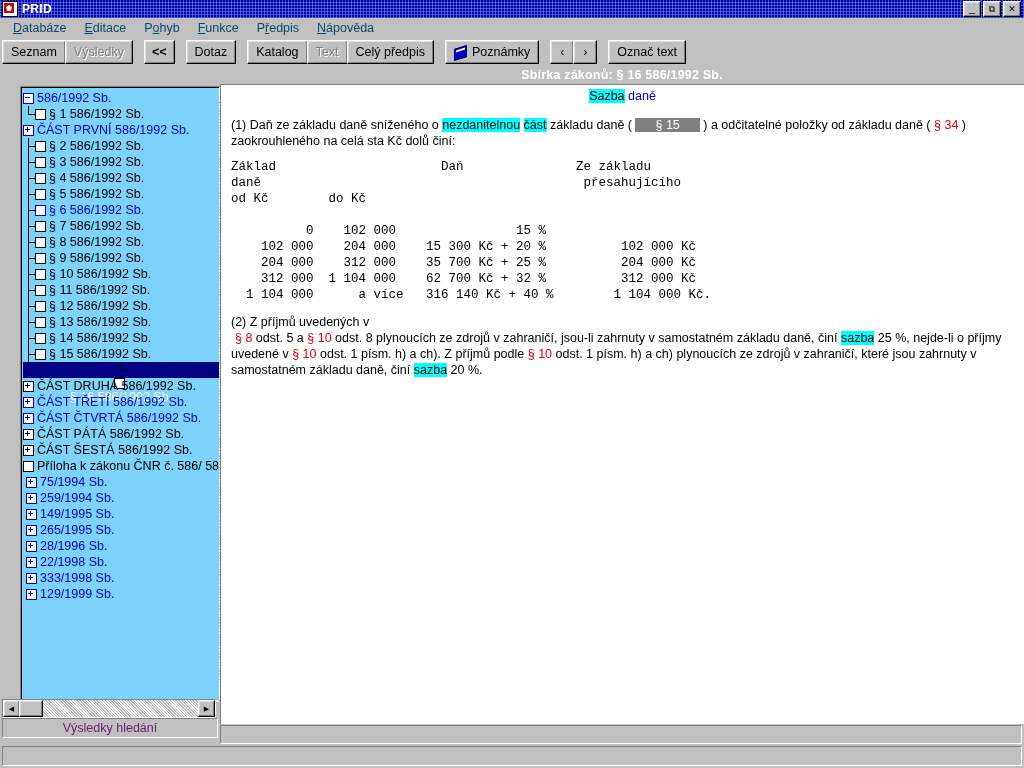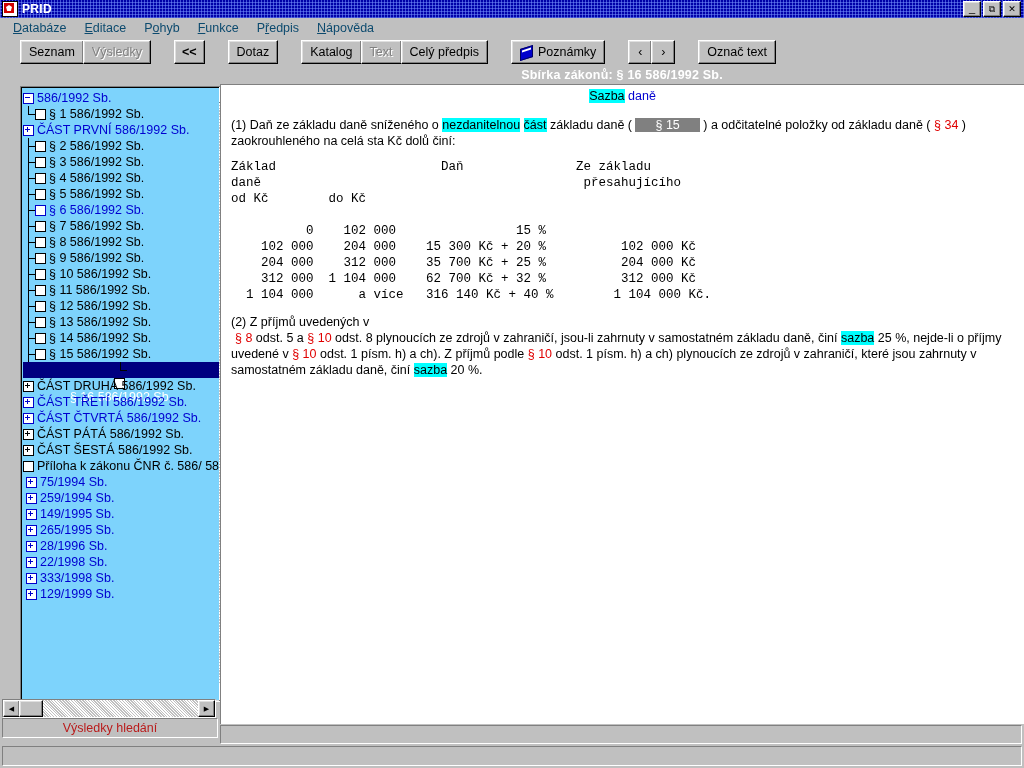--- a/index.html
+++ b/index.html
@@ -47,21 +47,21 @@
     display:flex;align-items:center;justify-content:center;
     font-size:9px;line-height:1;font-family:"Liberation Sans",sans-serif;color:#000;}
   .tbtn.min span{align-items:flex-end;padding-bottom:2px;font-size:11px;}
 
   
   .menubar{height:20px;display:flex;align-items:center;background:#c0c0c0;padding-left:4px;}
   .menu-item{padding:2px 9px;font-size:12.5px;color:#0c4a6e;cursor:default;}
   .menu-item u{text-decoration:underline;}
 
   
-  .toolbar{height:28px;display:flex;align-items:center;background:#c0c0c0;padding-left:20px;gap:16px;}
+  .toolbar{height:28px;display:flex;align-items:center;background:#c0c0c0;padding-left:2px;gap:4px;}
   .tb-group{display:flex;margin-right:8px;}
   .tb-btn{
     height:22px;
     min-width:10px;
     padding:0 8px;
     background:#c0c0c0;
     border:1px solid;
     border-color:#ffffff #000000 #000000 #ffffff;
     box-shadow:inset -1px -1px 0 #808080, inset 1px 1px 0 #dfdfdf;
     display:flex;align-items:center;justify-content:center;
@@ -163,21 +163,21 @@
   .hscroll .thumb{
     position:absolute;left:16px;top:0;width:22px;height:15px;background:#c0c0c0;
     border:1px solid;border-color:#ffffff #000000 #000000 #ffffff;
     box-shadow:inset -1px -1px 0 #808080, inset 1px 1px 0 #dfdfdf;
   }
   .statusleft{
     position:absolute;left:2px;bottom:6px;width:214px;height:18px;
     background:#c0c0c0;
     border:1px solid;border-color:#808080 #ffffff #ffffff #808080;
     display:flex;align-items:center;justify-content:center;
-    font-size:12.5px;color:#b91c1c;
+    font-size:12.5px;color:#701a75;
   }
 
   
   .rightpanel{
     flex:1;height:660px;position:relative;background:#c0c0c0;
   }
   .doc-outer{
     position:absolute;left:0;top:0;right:0;bottom:20px;
     background:#ffffff;
     border-left:1px solid #808080;

